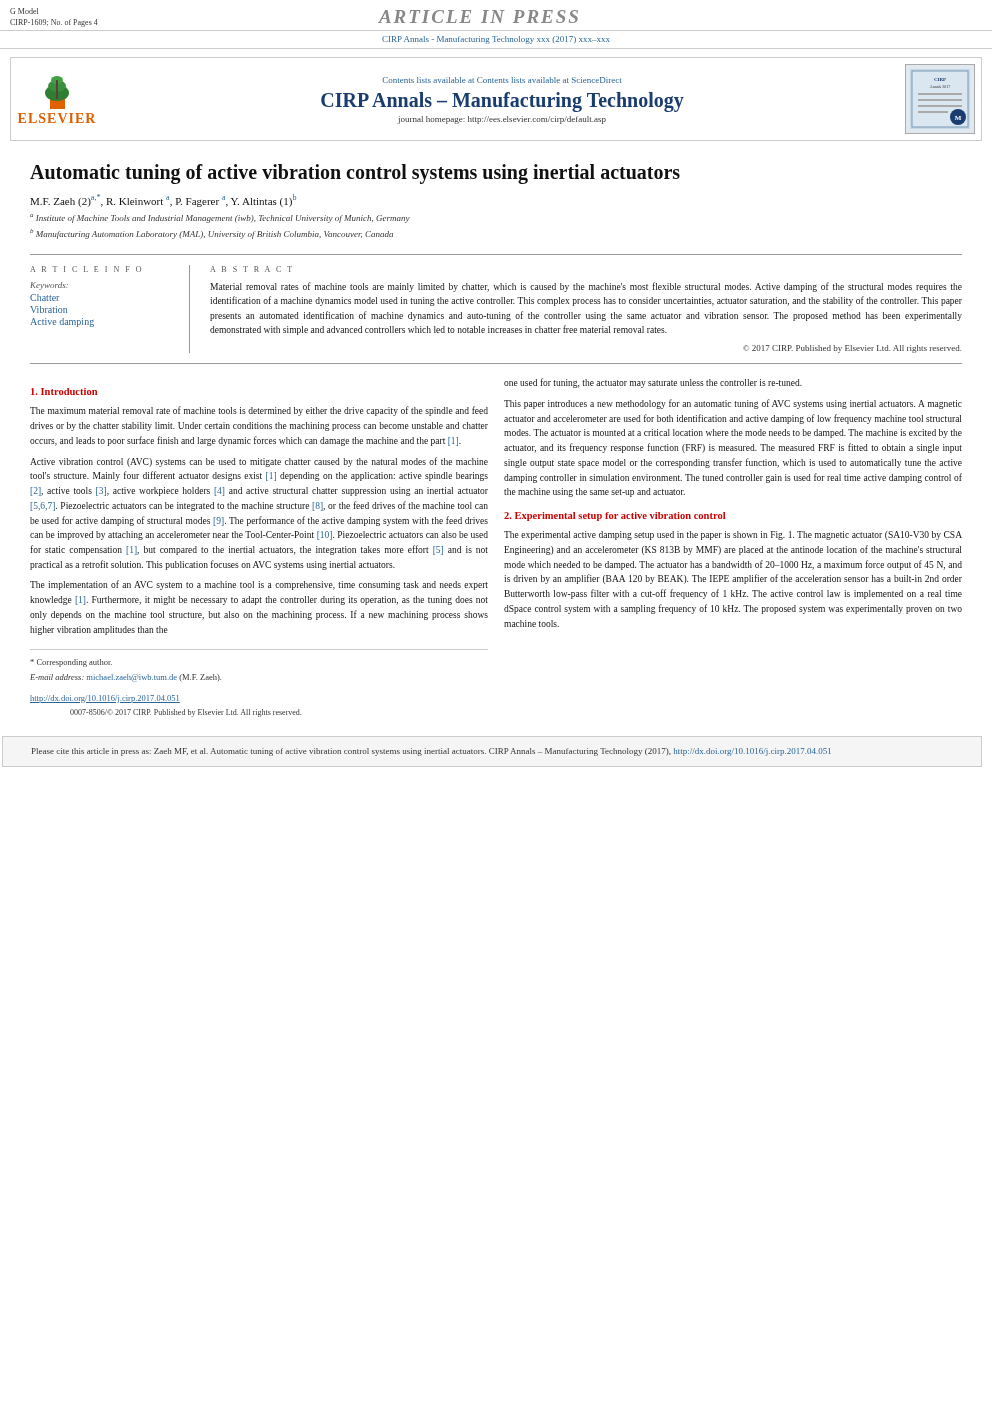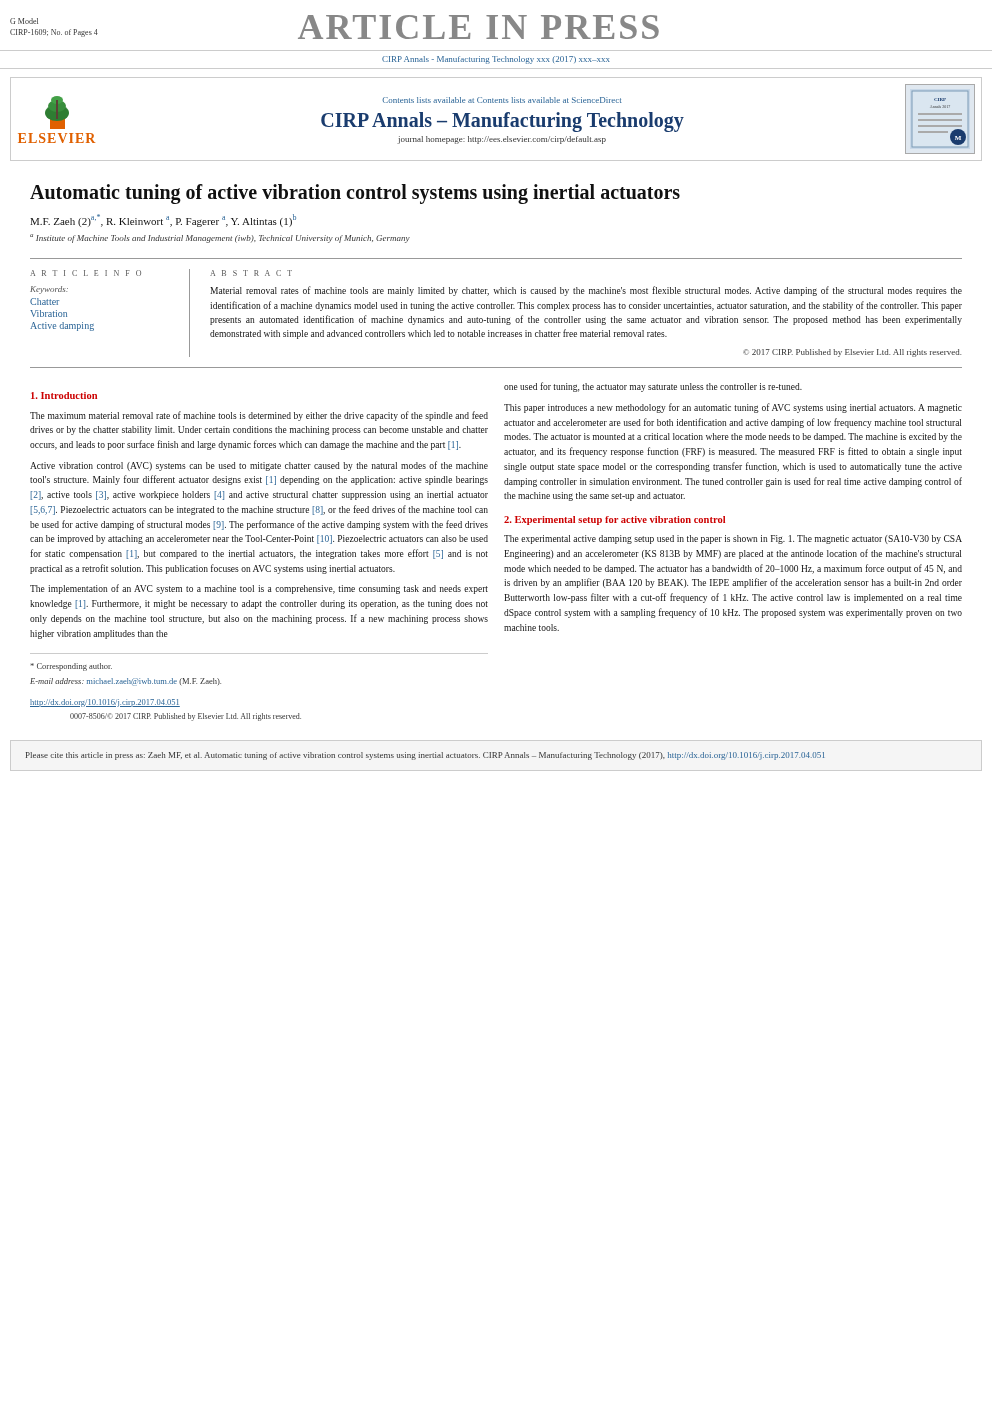--- a/index.html
+++ b/index.html
@@ -19,26 +19,27 @@
       align-items: center;
       padding: 6px 10px 2px 10px;
       border-bottom: 1px solid #ccc;
     }
     .g-model-info {
       font-size: 8px;
       color: #333;
       line-height: 1.4;
     }
     .article-in-press {
-      font-size: 36px;
+      font-size: 19px;
       font-weight: bold;
       color: #888;
       letter-spacing: 2px;
       text-align: center;
       flex: 1;
+      font-style: italic;
     }
     .cirp-header-link {
       font-size: 9px;
       color: #2a6496;
       text-align: center;
       padding: 2px 0 0 0;
       border-bottom: none;
     }
 
     
@@ -218,22 +219,22 @@
     }
     .doi-link {
       color: #2a6496;
       font-size: 8.5px;
     }
 
     
     .citation-footer {
       background: #f5f5f5;
       border: 1px solid #ccc;
-      margin: 16px 10px 0 10px;
-      padding: 8px 14px;
+      margin: 16px 10px 0 2px;
+      padding: 8px 28px;
       font-size: 9px;
       color: #333;
       line-height: 1.5;
     }
     .citation-footer a {
       color: #2a6496;
       text-decoration: none;
     }
 
     
@@ -310,20 +311,23 @@
 
   <div class="paper-title">Automatic tuning of active vibration control systems using inertial actuators</div>
 
   <div class="authors">
     M.F. Zaeh (2)<sup>a,*</sup>, R. Kleinwort <sup>a</sup>, P. Fagerer <sup>a</sup>, Y. Altintas (1)<sup>b</sup>
   </div>
 
   <div class="affiliation">
     <sup>a</sup> <span>Institute of Machine Tools and Industrial Management (iwb), Technical University of Munich, Germany</span>
   </div>
+  <div class="affiliation">
+    <sup>b</sup> <span>Manufacturing Automation Laboratory (MAL), University of British Columbia, Vancouver, Canada</span>
+  </div>
 
   <div class="article-info-abstract">
 
     <div class="article-info">
       <div class="article-info-title">A R T I C L E  I N F O</div>
       <div class="keywords-label">Keywords:</div>
       <div class="keyword-item">Chatter</div>
       <div class="keyword-item">Vibration</div>
       <div class="keyword-item">Active damping</div>
     </div>

